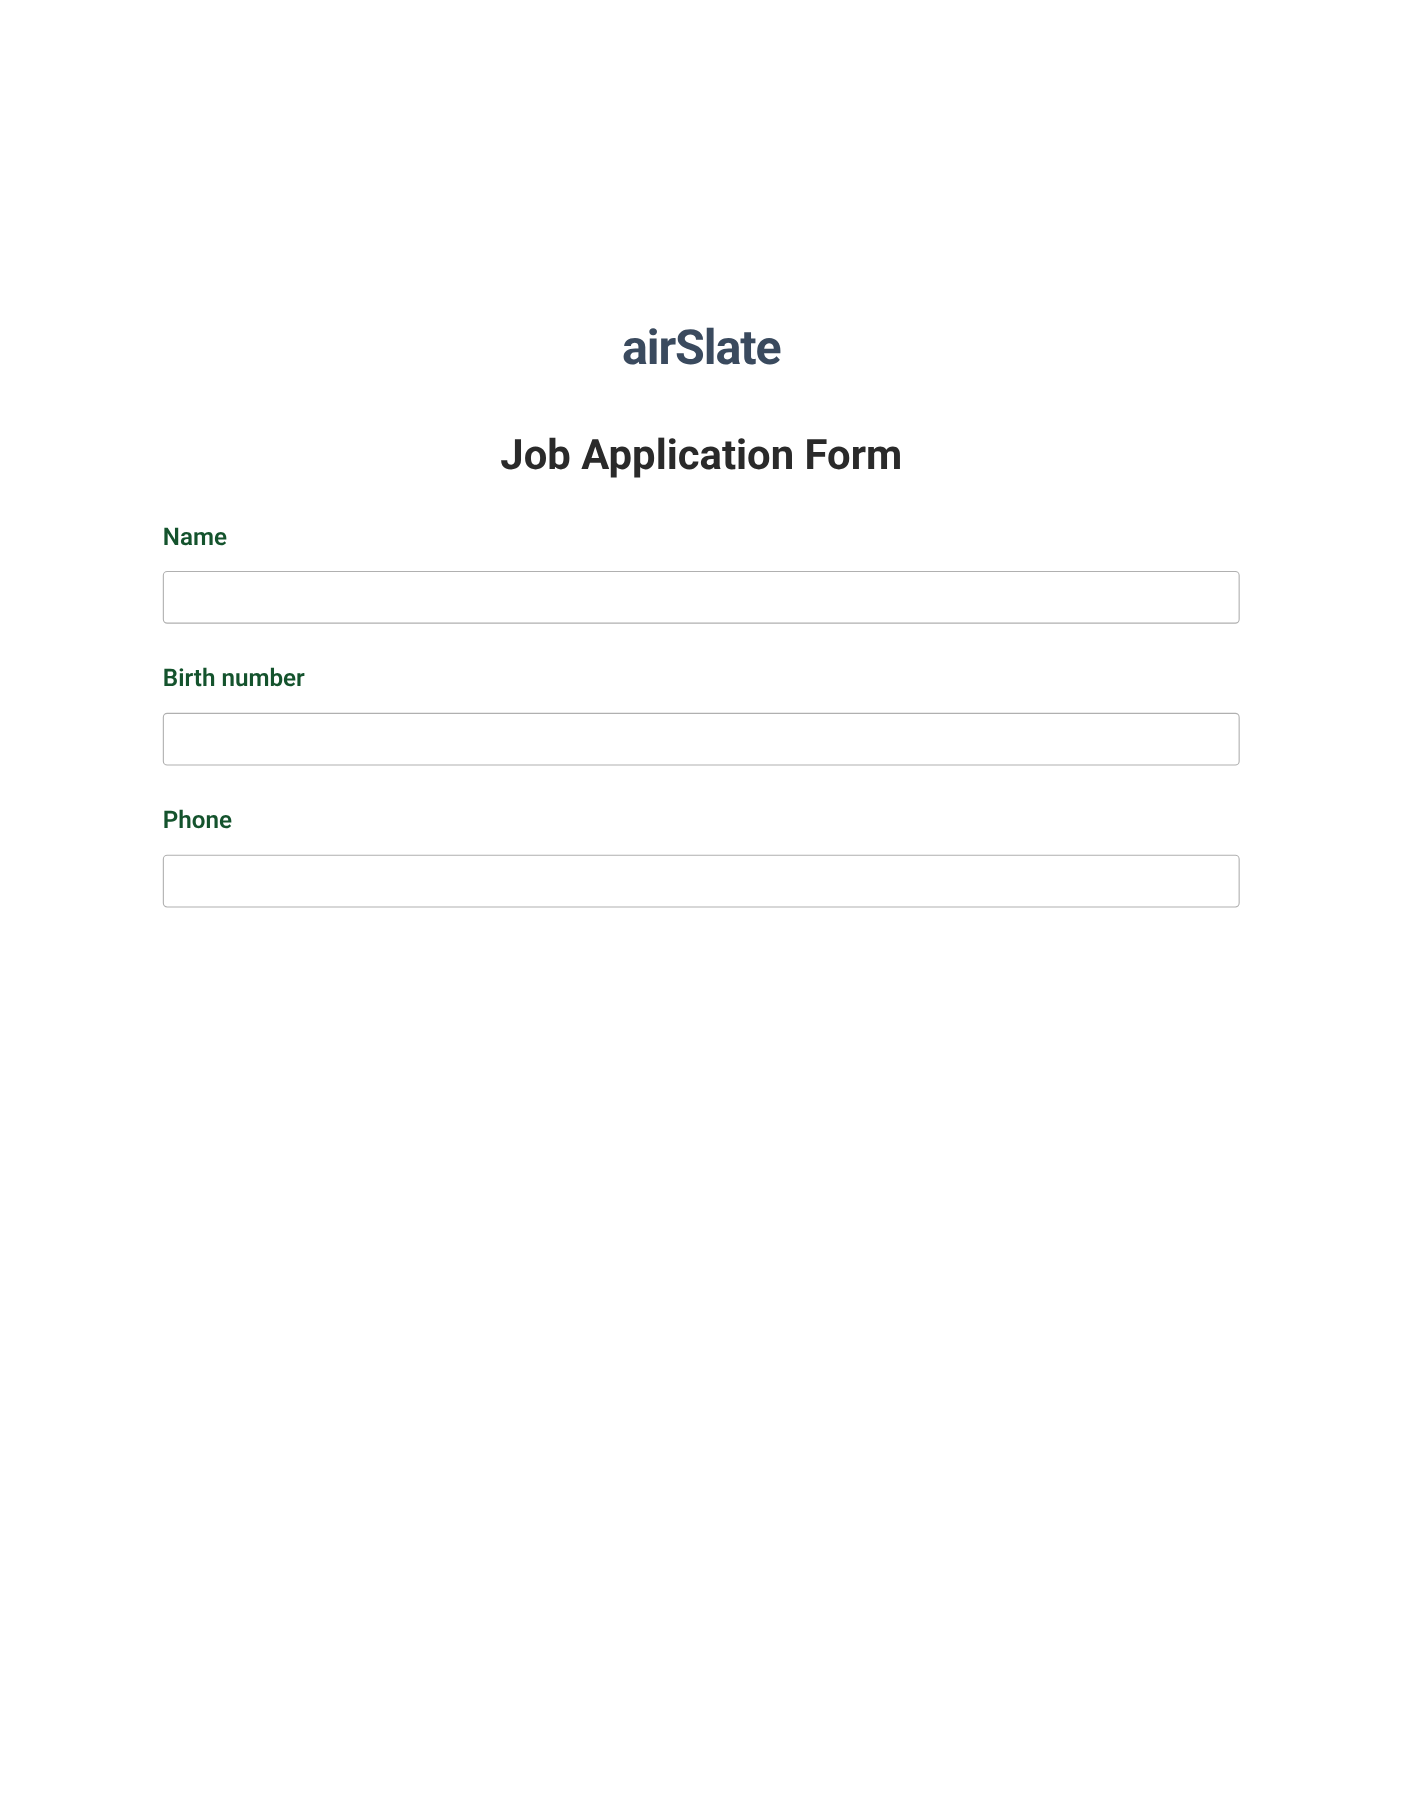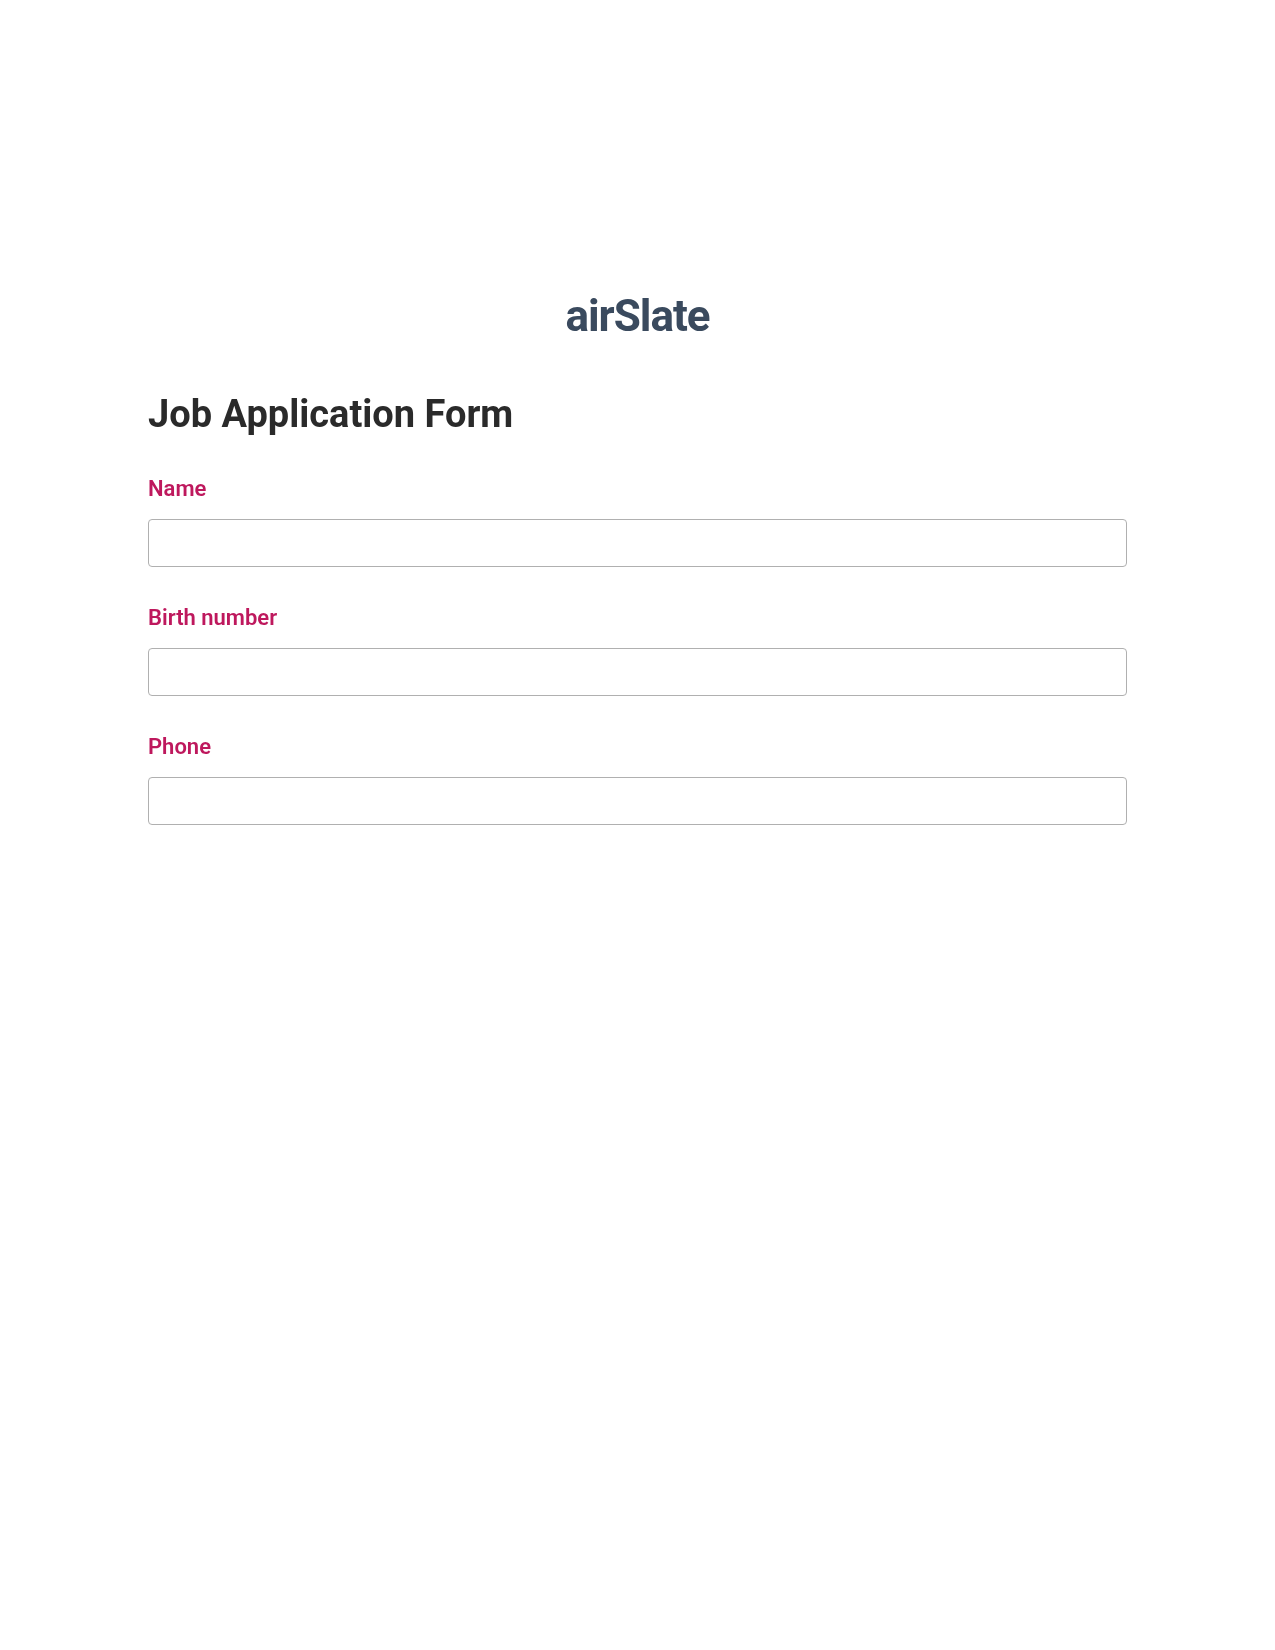--- a/index.html
+++ b/index.html
@@ -36,29 +36,30 @@
       font-weight: 700;
     }
     .form-content {
       padding: 0 148px;
     }
     .form-title {
       font-size: 38px;
       font-weight: 700;
       color: #2a2a2a;
       margin-bottom: 40px;
+      text-align: center;
     }
     .form-field {
       margin-bottom: 38px;
     }
     .field-label {
       display: block;
       font-size: 22px;
       font-weight: 600;
-      color: #be185d;
+      color: #14532d;
       margin-bottom: 18px;
     }
     .field-input {
       width: 100%;
       height: 48px;
       border: 1px solid #b0b0b0;
       border-radius: 4px;
       padding: 8px 12px;
       font-size: 18px;
       background: #ffffff;

